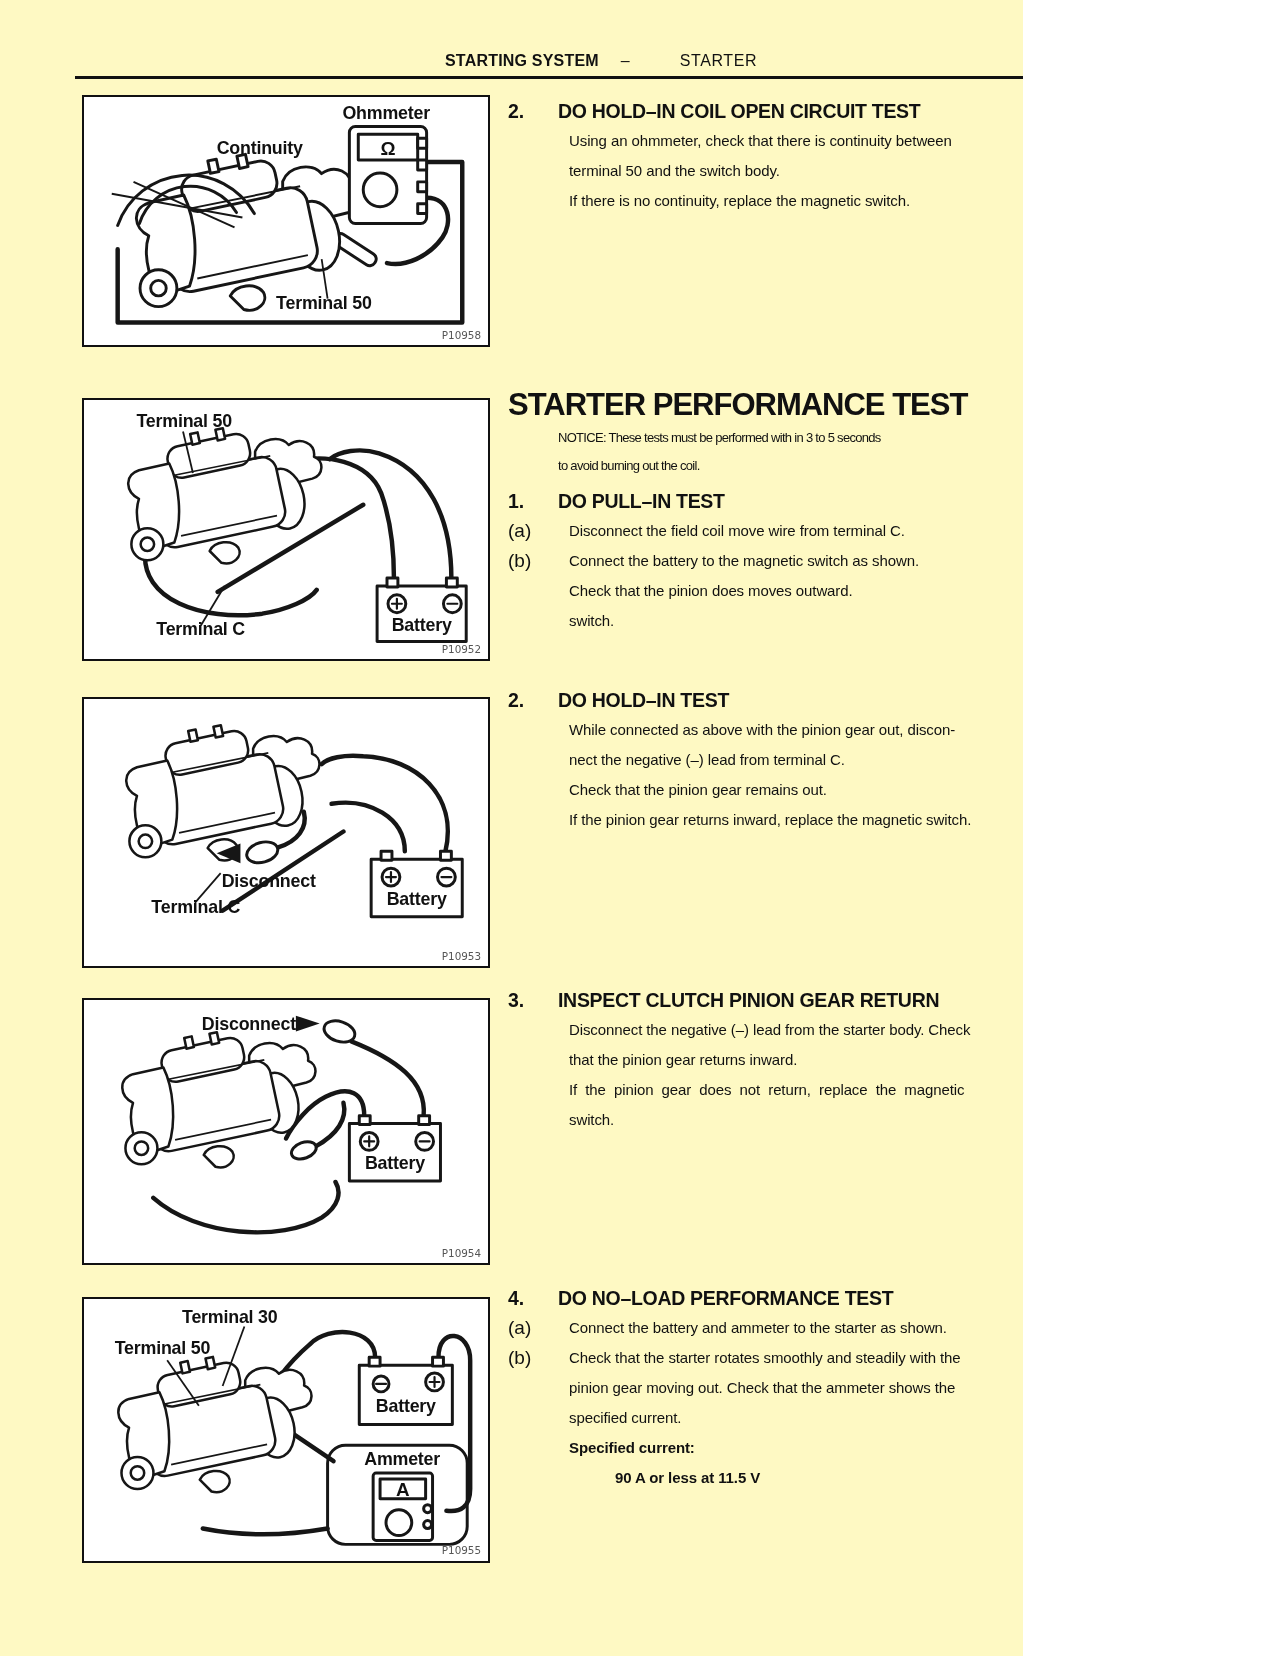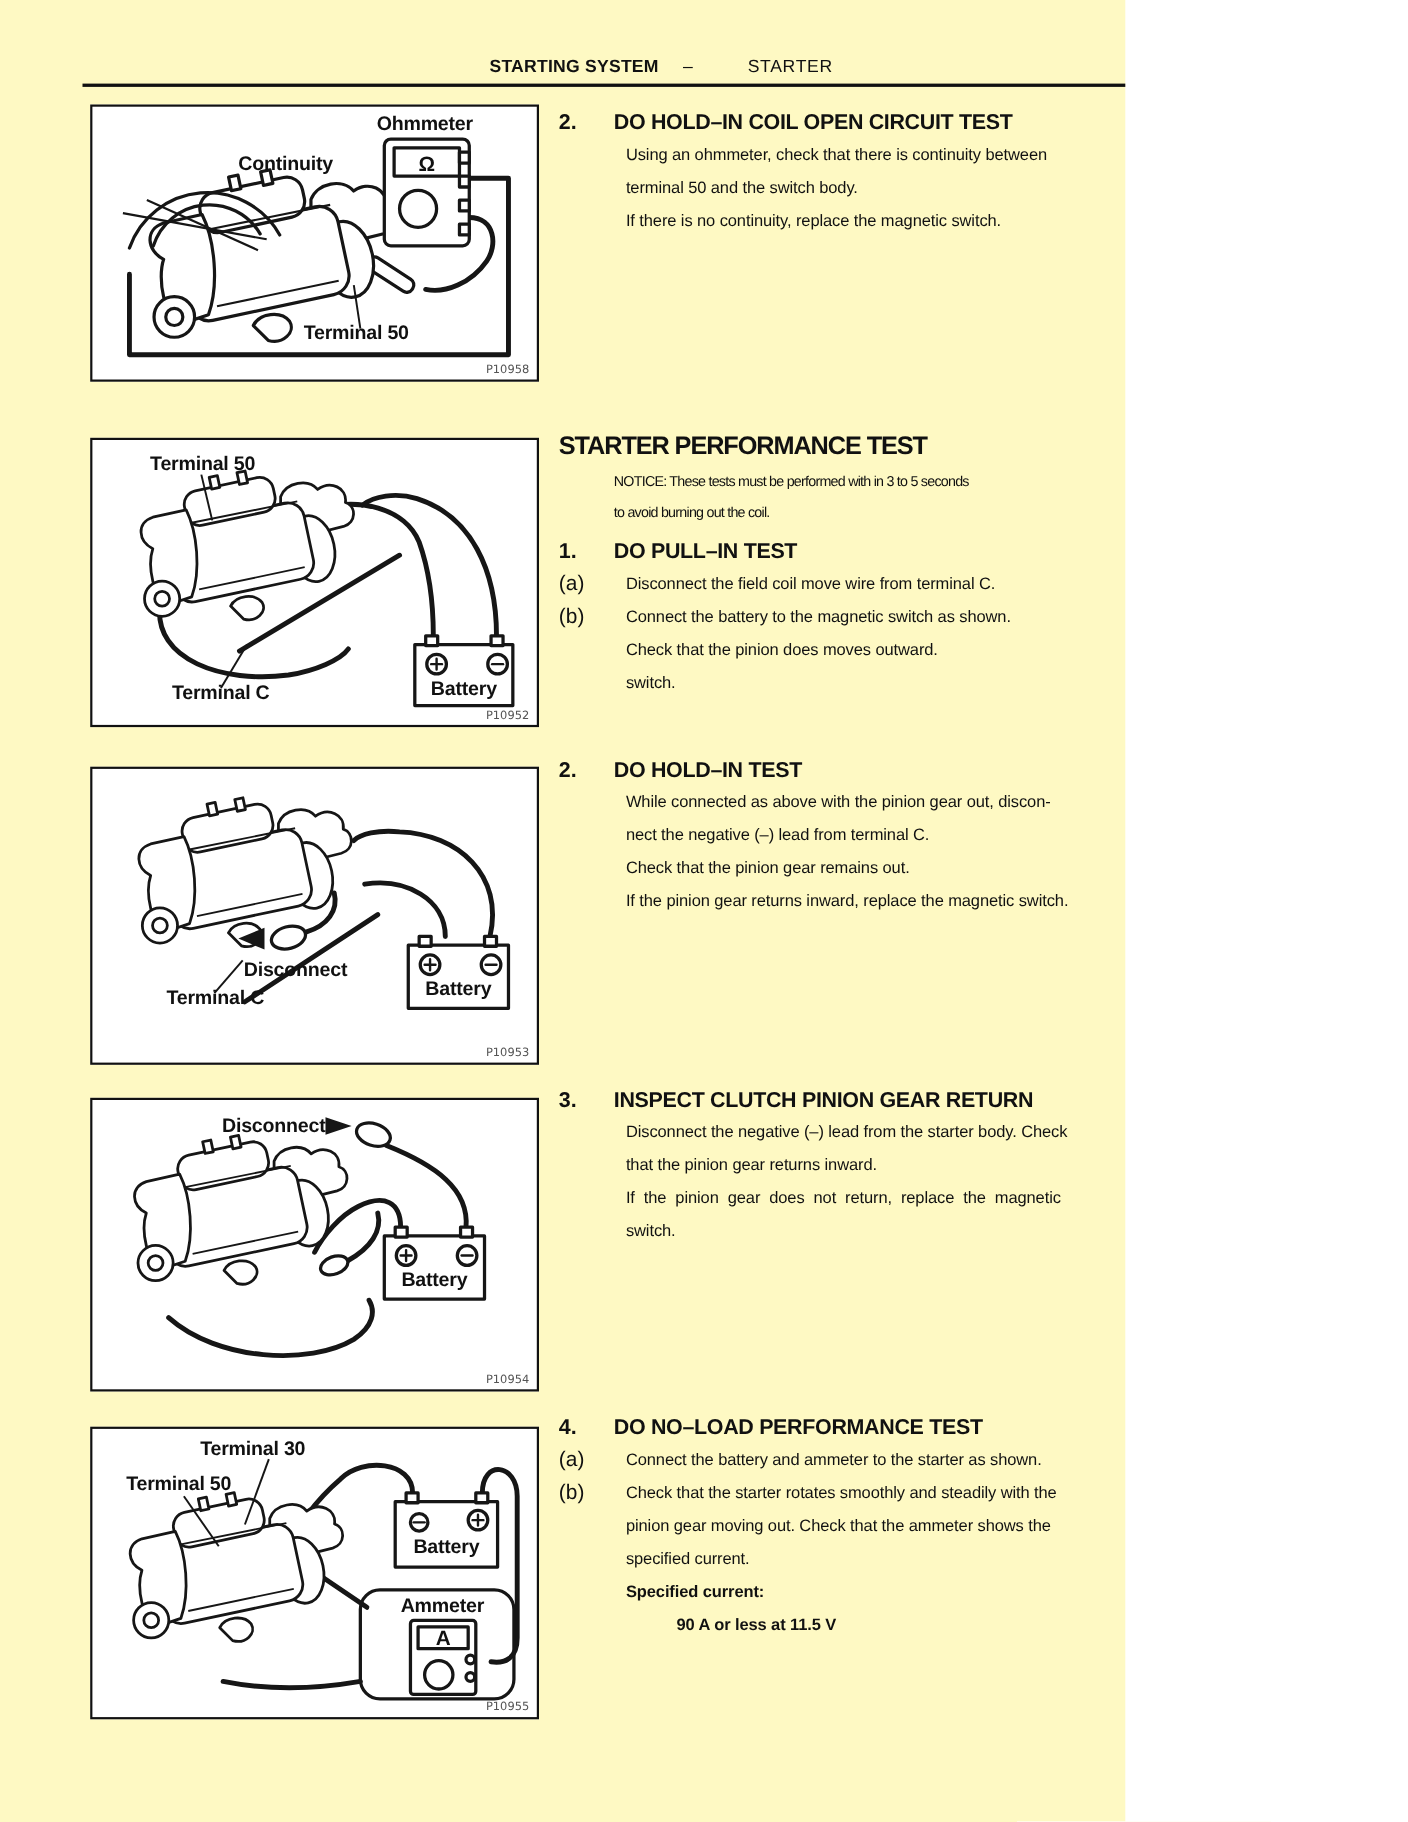--- a/index.html
+++ b/index.html
@@ -27,21 +27,21 @@
   .fig-code{font-family:"DejaVu Sans",sans-serif;font-size:10.5px;fill:#555;}
   
   .sec{position:absolute;left:508px;width:640px;}
   .sec-head{display:flex;height:30px;line-height:30px;}
   .sec-num{width:50px;font-size:19.5px;font-weight:700;}
   .sec-title{font-size:19.5px;font-weight:700;letter-spacing:-0.3px;white-space:pre;}
   .body{margin-left:50px;}
   .line{height:30px;line-height:30px;font-size:15px;letter-spacing:-0.1px;white-space:pre;margin-left:11px;}
   .item{display:flex;height:30px;line-height:30px;}
   .marker{width:50px;font-size:19px;}
-  .h2{font-size:23px;font-weight:700;letter-spacing:-1px;line-height:38px;white-space:pre;}
+  .h2{font-size:31px;font-weight:700;letter-spacing:-1px;line-height:38px;white-space:pre;}
   .notice{height:28px;line-height:28px;font-size:13px;font-weight:400;letter-spacing:-0.7px;white-space:pre;}
   .boldline{font-weight:700;}
   .indent2{padding-left:46px;}
   .gap6{height:6px;}
 </style>
 </head>
 <body>
 
 <div class="page">
 

